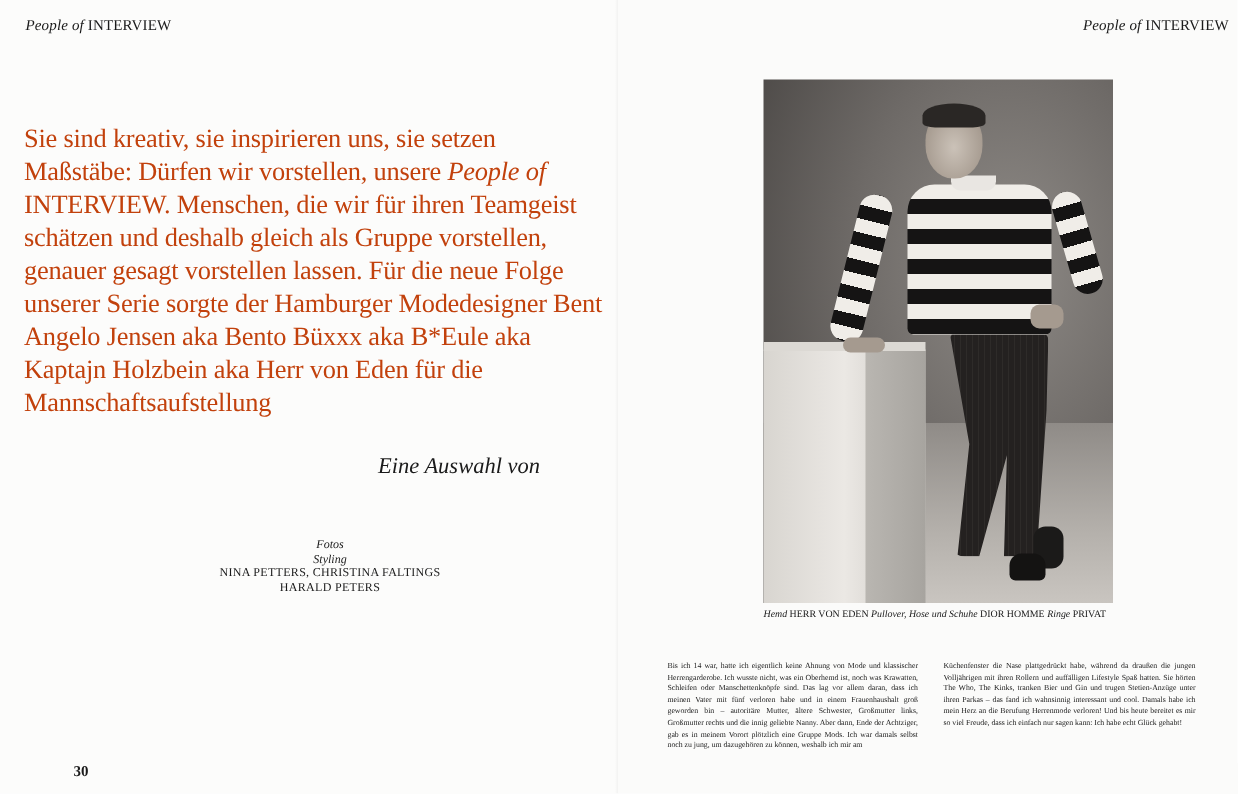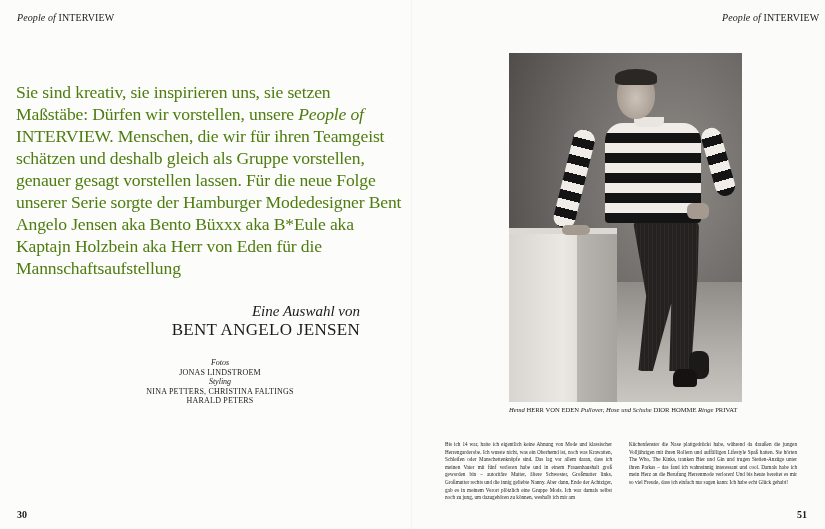--- a/index.html
+++ b/index.html
@@ -50,21 +50,21 @@
     .rh-left { left: 17px; }
     .rh-right { left: 722px; }
 
     .intro {
       position: absolute;
       left: 16px;
       top: 81px;
       width: 390px;
       font-size: 17.6px;
       line-height: 22px;
-      color: #4d7c0f;
+      color: #c2410c;
       letter-spacing: -0.15px;
     }
     .intro .ital { font-style: italic; }
 
     .selection {
       position: absolute;
       left: 60px;
       width: 300px;
       text-align: right;
     }
@@ -91,20 +91,21 @@
       line-height: 9.6px;
     }
     .credits .role { font-style: italic; display: block; }
     .credits .person { display: block; letter-spacing: 0.2px; }
 
     .folio {
       position: absolute;
       top: 509px;
       font-size: 10px;
       font-weight: bold;
+      margin-left: 32px;
     }
     .folio-left { left: 17px; }
     .folio-right { left: 797px; }
 
     .photo {
       position: absolute;
       left: 509px;
       top: 53px;
       width: 233px;
       height: 349px;
@@ -256,25 +257,23 @@
 
   <div class="page-left">
     <div class="running-head rh-left">
       <span class="ital">People of</span>
       <span>INTERVIEW</span>
     </div>
 
     <div class="intro"><span>Sie sind kreativ, sie inspirieren uns, sie setzen Maßstäbe: Dürfen wir vorstellen, unsere </span><span class="ital">People of</span><span> INTERVIEW. Menschen, die wir für ihren Teamgeist schätzen und deshalb gleich als Gruppe vorstellen, genauer gesagt vorstellen lassen. Für die neue Folge unserer Serie sorgte der Hamburger Modedesigner Bent Angelo Jensen aka Bento Büxxx aka B*Eule aka Kaptajn Holzbein aka Herr von Eden für die Mannschaftsaufstellung</span></div>
 
     <div class="selection selection-kicker">Eine Auswahl von</div>
-    <div class="selection selection-name">BENT ANGELO JENSEN</div>
 
     <div class="credits">
       <span class="role">Fotos</span>
-      <span class="person">JONAS LINDSTROEM</span>
       <span class="role">Styling</span>
       <span class="person">NINA PETTERS, CHRISTINA FALTINGS</span>
       <span class="person">HARALD PETERS</span>
     </div>
 
     <div class="folio folio-left">30</div>
   </div>
 
   <div class="gutter"></div>
 

